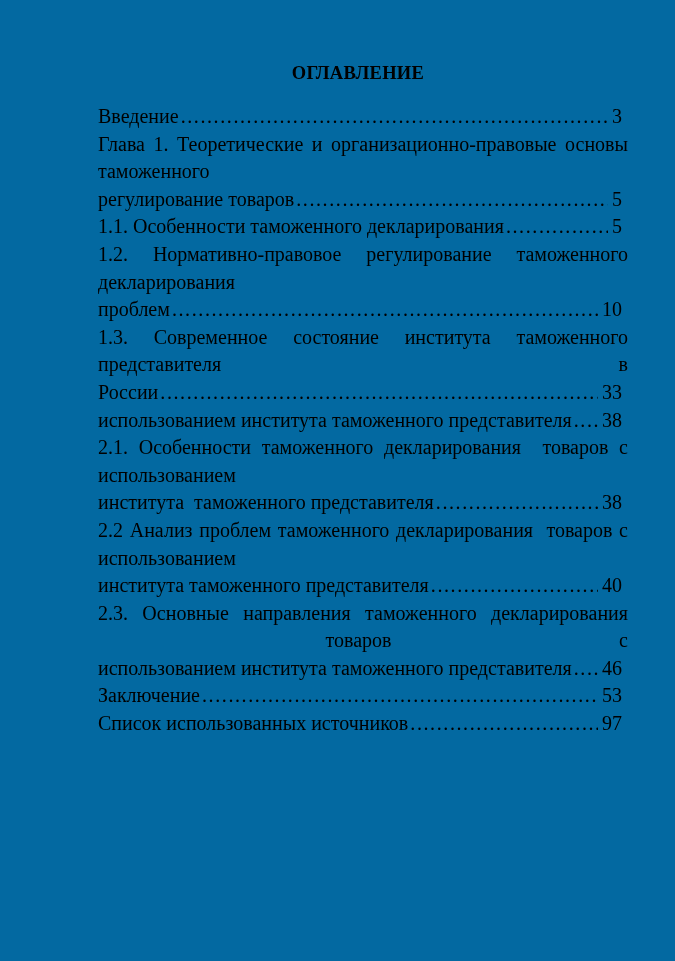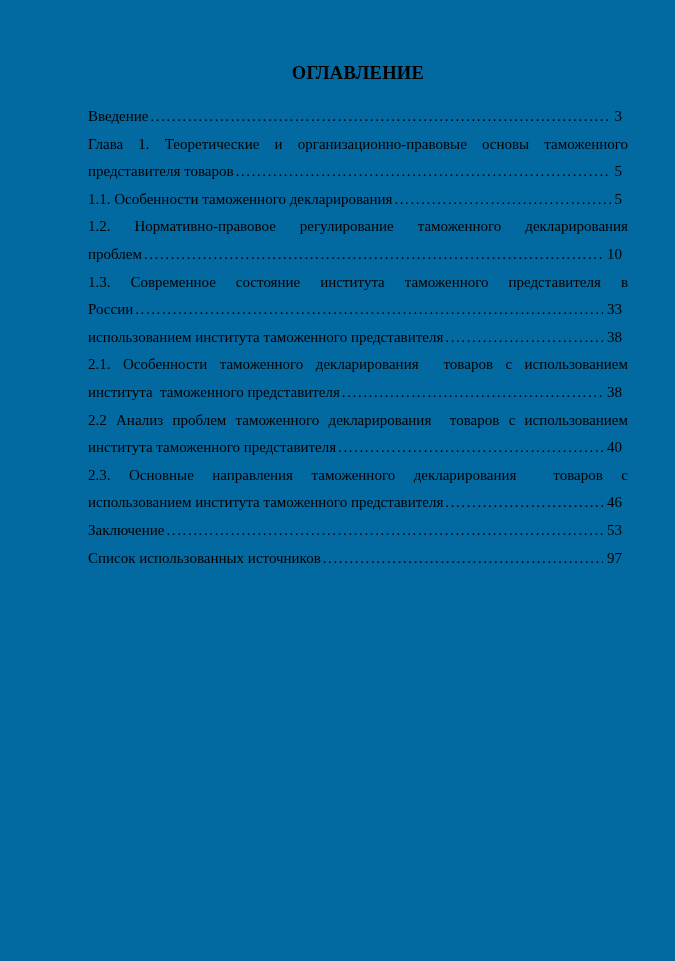--- a/index.html
+++ b/index.html
@@ -20,21 +20,22 @@
   }
   .doc-title {
     font-size: 18.5px;
     font-weight: bold;
     line-height: 20px;
     text-align: center;
     margin: 0 0 20px 0;
     letter-spacing: 0.3px;
   }
   .toc {
-    font-size: 15px;
+    font-size: 20px;
+    margin-left: 10px;
   }
   .toc-entry {
     margin: 0;
   }
   .line {
     line-height: 27.6px;
   }
   .line.just {
     text-align: justify;
     text-align-last: justify;
@@ -68,21 +69,21 @@
       <div class="toc-entry">
         <div class="line last">
           <span class="txt">Введение</span>
           <span class="dots">....................................................................................................................................................................................................................................................................</span>
           <span class="pg">3</span>
         </div>
       </div>
       <div class="toc-entry">
         <div class="line just">Глава 1. Теоретические и организационно-правовые основы таможенного</div>
         <div class="line last">
-          <span class="txt">представителя товаров</span>
+          <span class="txt">регулирование товаров</span>
           <span class="dots">....................................................................................................................................................................................................................................................................</span>
           <span class="pg">5</span>
         </div>
       </div>
       <div class="toc-entry">
         <div class="line last">
           <span class="txt">1.1. Особенности таможенного декларирования</span>
           <span class="dots">....................................................................................................................................................................................................................................................................</span>
           <span class="pg">5</span>
         </div>

